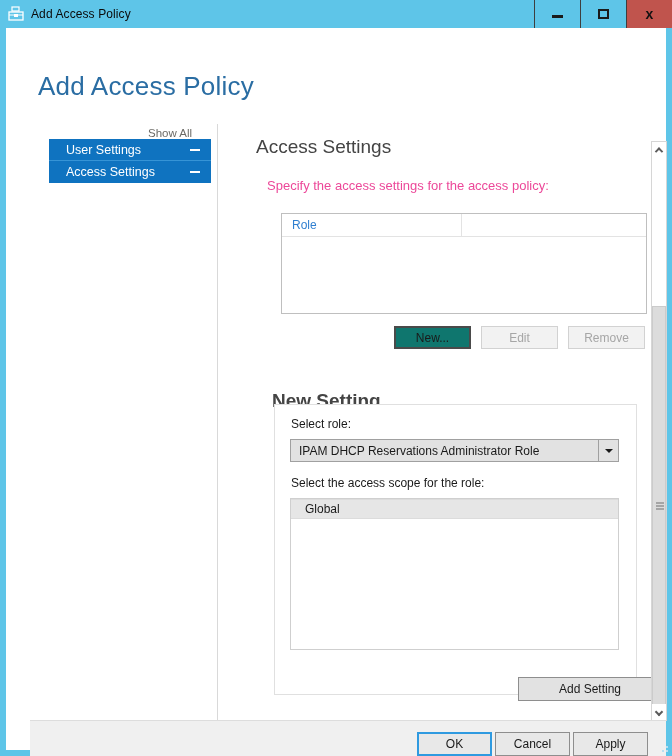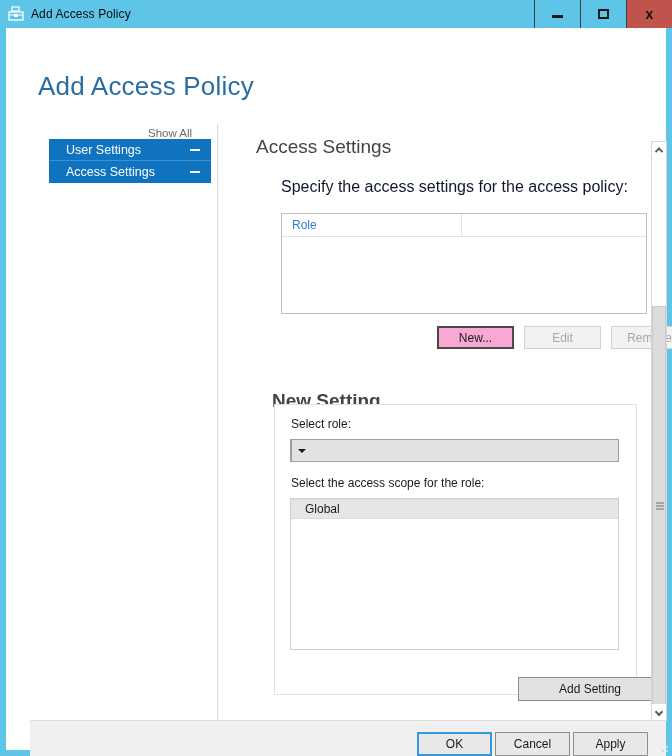--- a/index.html
+++ b/index.html
@@ -137,23 +137,23 @@
     width: 395px;
   }
   #section-title {
     font-size: 19px;
     color: #444444;
     font-weight: normal;
     margin: 0 0 20px 7px;
     white-space: nowrap;
   }
   .body-label {
-    font-size: 16px;
-    color: #0f172a;
-    margin-left: 32px;
+    font-size: 13px;
+    color: #ec4899;
+    margin-left: 18px;
     white-space: nowrap;
   }
 
   
   #policy-list {
     position: absolute;
     left: 32px; top: 77px;
     width: 366px; height: 101px;
     background: #ffffff;
     border: 1px solid #bfbfbf;
@@ -190,22 +190,21 @@
     color: #1a1a1a;
     display: flex;
     align-items: center;
     justify-content: center;
     cursor: default;
     padding: 0 8px;
     white-space: nowrap;
   }
   .btn.focused {
     border: 2px solid #4a4a4a;
-    background: #f9a8d4;
-    margin-left: 43px;
+    background: #0f766e;
   }
   .btn.disabled {
     background: #f2f2f2;
     border: 1px solid #d2d2d2;
     color: #a6a6a6;
   }
 
   
   #new-setting-title {
     position: absolute;
@@ -444,20 +443,21 @@
       <div id="list-buttons">
         <div class="btn focused">New...</div>
         <div class="btn disabled">Edit</div>
         <div class="btn disabled">Remove</div>
       </div>
 
       <h2 id="new-setting-title">New Setting</h2>
       <div id="new-setting-box">
         <div id="select-role-label">Select role:</div>
         <div id="role-dropdown">
+          <span id="role-value">IPAM DHCP Reservations Administrator Role</span>
           <span id="role-arrow-btn">
             <span class="caret-down"></span>
           </span>
         </div>
         <div id="scope-label">Select the access scope for the role:</div>
         <div id="scope-list">
           <div class="scope-item selected">
             <span>Global</span>
           </div>
         </div>

